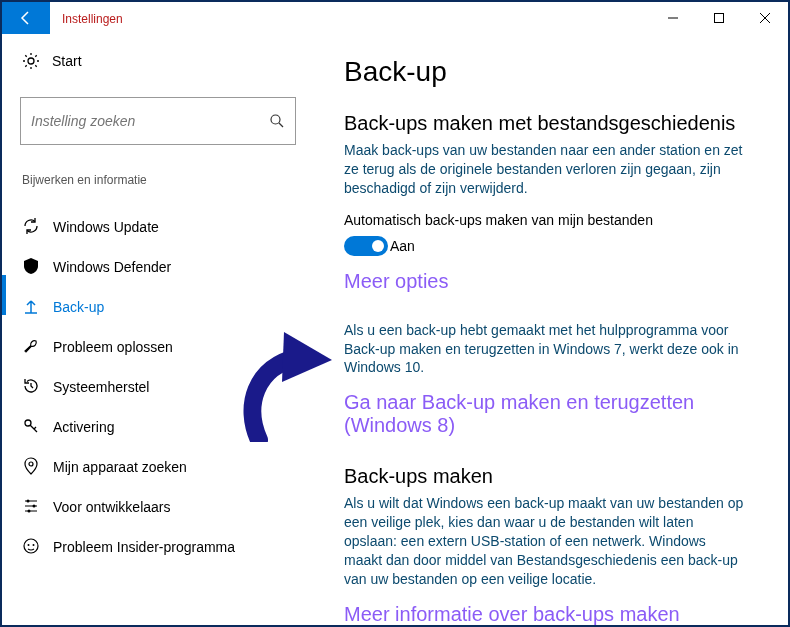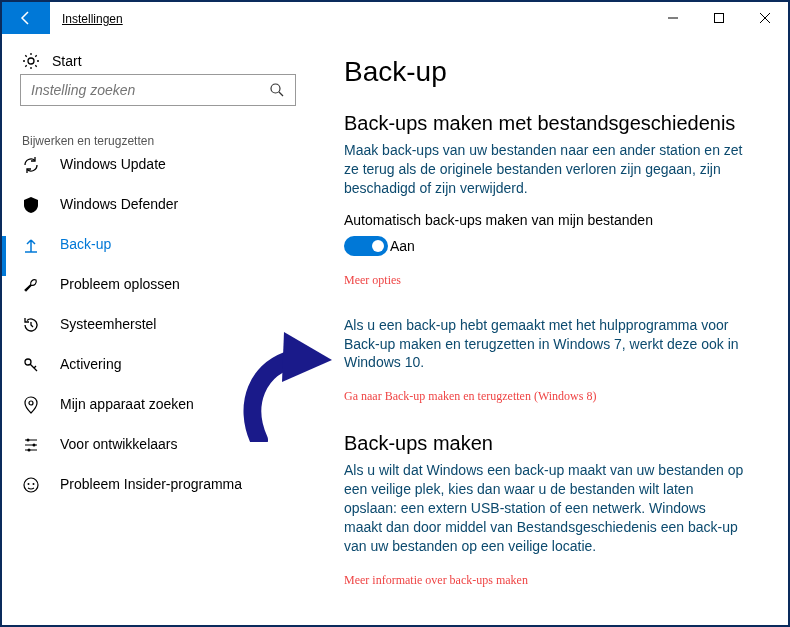--- a/index.html
+++ b/index.html
@@ -1,46 +1,46 @@
 <!DOCTYPE html>
 <html><head>
 <meta charset="utf-8">
 <style>
 * { margin: 0; padding: 0; box-sizing: border-box; font-family: "Segoe UI", Arial, sans-serif; }
 body { width: 790px; height: 627px; background: #fff; border: 2px solid #0a2b5c; position: relative; overflow: hidden; }
 .titlebar { height: 32px; display: flex; align-items: stretch; }
 .back-btn { width: 48px; background: #0078d7; display: flex; align-items: center; justify-content: center; }
 .back-btn svg { width: 16px; height: 16px; }
-.title { flex: 0 0 auto; padding: 17px 12px; display: flex; align-items: center; font-size: 12px; color: #000000; text-decoration: underline; }
+.title { flex: 0 0 auto; padding: 17px 12px; display: flex; align-items: center; font-size: 12px; color: #b91c1c; }
 .title-spacer { flex: 1; }
 .win-btn { width: 46px; display: flex; align-items: center; justify-content: center; }
 .win-btn svg { width: 10px; height: 10px; }
 .content { display: flex; height: calc(100% - 32px); }
 .sidebar { width: 312px; padding: 18px 18px 0 18px; }
-.start-row { display: flex; align-items: center; gap: 12px; margin-bottom: 4px; padding-left: 2px; }
+.start-row { display: flex; align-items: center; gap: 12px; margin-bottom: 27px; padding-left: 2px; }
 .start-row .icon { width: 18px; height: 18px; }
 .start-row .label { font-size: 14px; }
-.search-box { border: 1px solid #999; height: 32px; display: flex; align-items: center; padding: 0 10px; margin-bottom: 28px; }
+.search-box { border: 1px solid #999; height: 48px; display: flex; align-items: center; padding: 0 10px; margin-bottom: 28px; }
 .search-box input { border: none; outline: none; flex: 1; font-size: 14px; font-style: italic; color: #666; background: transparent; }
 .search-box .search-icon { width: 16px; height: 16px; color: #333; }
 .category-title { font-size: 12px; color: #555; margin-bottom: 8px; padding-left: 2px; }
-.nav-item { display: flex; align-items: flex-start; gap: 20px; height: 40px; padding-left: 2px; cursor: pointer; position: relative; font-size: 14px; color: #000; }
+.nav-item { display: flex; align-items: flex-end; gap: 13px; height: 40px; padding-left: 2px; cursor: pointer; position: relative; font-size: 14px; color: #000; }
 .nav-item .icon { width: 18px; height: 18px; display: flex; align-items: center; justify-content: center; flex-shrink: 0; }
 .nav-item.active { color: #0078d7; }
 .nav-item.active::before { content: ""; position: absolute; left: -18px; top: 0; bottom: 0; width: 4px; background: #0078d7; }
 .main { flex: 1; padding: 22px 30px 0 30px; overflow-y: auto; position: relative; }
 .page-title { font-size: 28px; font-weight: 300; margin-bottom: 24px; }
 .section-title { font-size: 20px; font-weight: 400; margin-bottom: 6px; }
 .section-text { font-size: 14px; color: #0c4a6e; line-height: 1.35; margin-bottom: 14px; max-width: 400px; }
 .toggle-label { font-size: 14px; margin-bottom: 8px; }
 .toggle-row { display: flex; align-items: center; gap: 2px; margin-bottom: 14px; }
 .toggle { width: 44px; height: 20px; border-radius: 10px; background: #0078d7; position: relative; }
 .toggle .knob { width: 12px; height: 12px; background: #fff; border-radius: 50%; position: absolute; top: 4px; right: 4px; }
 .toggle-state { font-size: 14px; }
-.link { color: #ef4444; font-size: 12px; cursor: pointer; display: inline-block; margin-bottom: 28px; font-family: Liberation Serif, serif; }
+.link { color: #8b5cf6; font-size: 20px; cursor: pointer; display: inline-block; margin-bottom: 28px; }
 .arrow-annotation { position: absolute; left: 222px; top: 310px; width: 110px; height: 130px; pointer-events: none; }
 </style>
 </head>
 <body>
 
 <div class="titlebar">
   <div class="back-btn">
     <svg viewBox="0 0 16 16">
         <path d="M10 2 L4 8 L10 14" stroke="#fff" stroke-width="1.5" fill="none"></path>
       </svg>
@@ -73,21 +73,21 @@
           </svg></span>
       <span class="label">Start</span>
     </div>
     <div class="search-box">
       <input type="text" placeholder="Instelling zoeken" style="">
       <span class="search-icon"><svg viewBox="0 0 16 16">
             <circle cx="6.5" cy="6.5" r="4.5" stroke="currentColor" fill="none" stroke-width="1.2"></circle>
             <path d="M10 10 L14 14" stroke="currentColor" stroke-width="1.2"></path>
           </svg></span>
     </div>
-    <div class="category-title">Bijwerken en terugzetten</div>
+    <div class="category-title">Bijwerken en informatie</div>
 
     <div class="nav-item">
       <span class="icon">
           <svg viewBox="0 0 18 18">
             <path d="M3 9a6 6 0 0 1 10-4.5M15 9a6 6 0 0 1-10 4.5" stroke="#000" fill="none" stroke-width="1.3"></path>
             <path d="M13 1v4h-4M5 17v-4h4" stroke="#000" fill="none" stroke-width="1.3"></path>
           </svg>
         </span>
       <span>Windows Update</span>
     </div>

